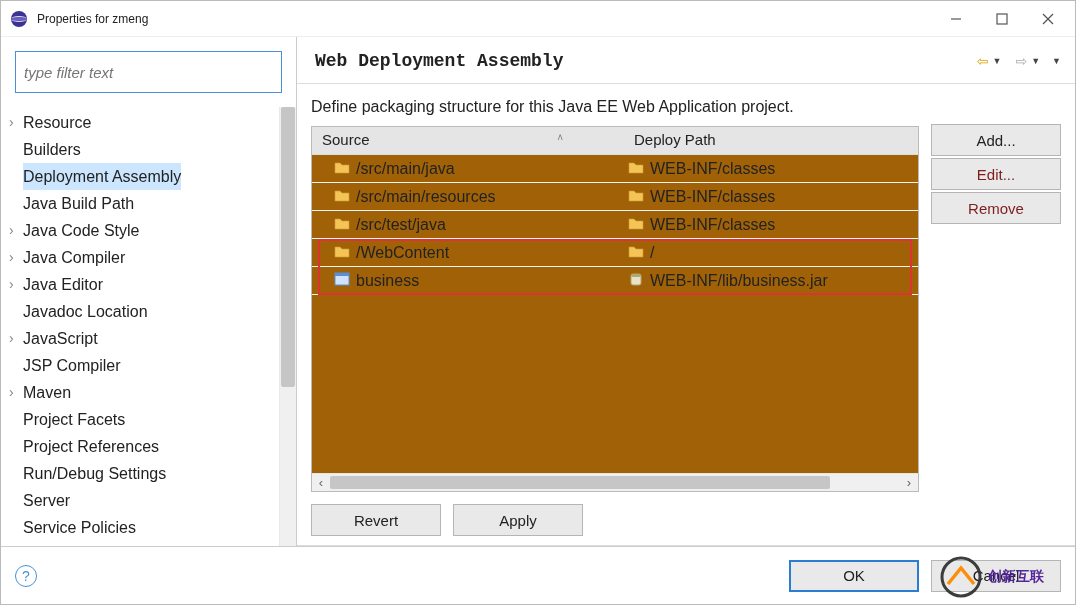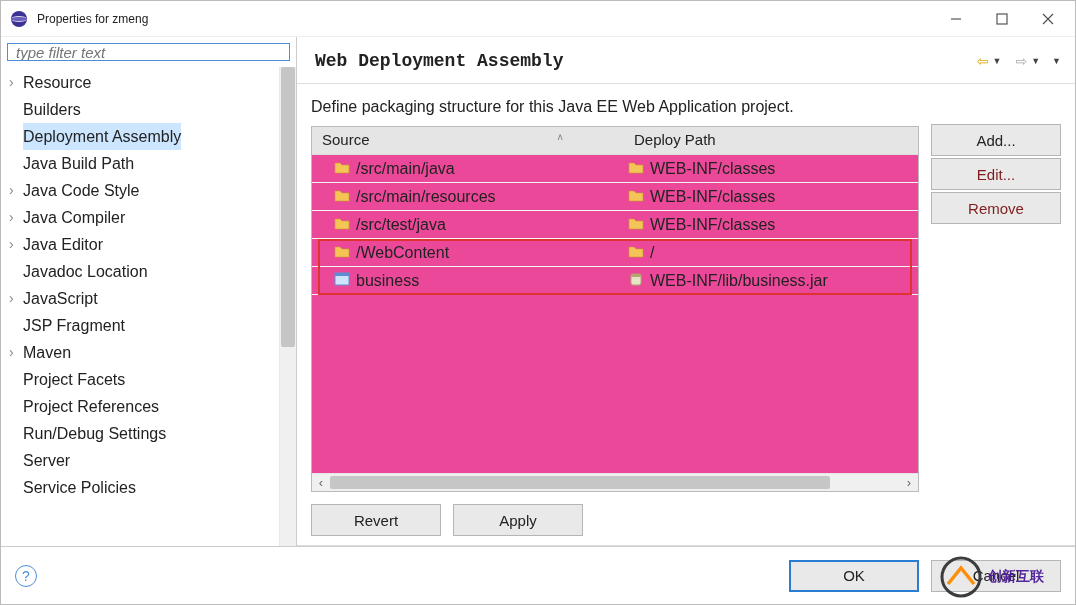--- a/index.html
+++ b/index.html
@@ -5,21 +5,21 @@
   * { box-sizing: border-box; font-family: "Segoe UI", Tahoma, sans-serif; }
   html,body { margin:0; padding:0; width:1076px; height:605px; background:#fff; color:#222; font-size:15px; }
   .window { width:1076px; height:605px; border:1px solid #bbb; display:flex; flex-direction:column; background:#fff; }
   .titlebar { height:36px; display:flex; align-items:center; padding:0 4px 0 8px; border-bottom:1px solid #eee; }
   .titlebar .appicon { width:20px; height:20px; margin-right:8px; }
   .titlebar .wtitle { flex:1; font-size:12px; }
   .winbtn { width:46px; height:32px; display:flex; align-items:center; justify-content:center; font-size:15px; }
   .winbtn svg { stroke:#555; }
   .body { flex:1; display:flex; min-height:0; }
   .leftpane { width:296px; border-right:1px solid #ccc; display:flex; flex-direction:column; }
-  .filterbox { margin:6px; height:18px; }
+  .filterbox { margin:14px; height:42px; }
   .filterbox input { width:100%; height:100%; padding:2px 8px; border:1px solid #4a90d9; font-size:15px; color:#666; font-style:italic; }
   .tree { flex:1; overflow:hidden; font-size:16px; line-height:27px; position:relative; }
   .tree-scroll { position:absolute; right:0; top:0; bottom:0; width:17px; background:#f0f0f0; border-left:1px solid #e8e8e8; }
   .tree-thumb { position:absolute; left:1px; right:1px; top:0; height:280px; background:#c6c6c6; border-radius:2px; }
   .tree-inner { padding:2px 0 2px 4px; }
   .titem { display:flex; align-items:center; padding-left:18px; height:27px; white-space:nowrap; }
   .titem.haschild::before { content:"›"; position:absolute; margin-left:-14px; color:#888; font-size:14px; }
   .titem.sel span { background:#cde6ff; }
   .rightpane { flex:1; display:flex; flex-direction:column; background:#fff; min-width:0; }
   .rhdr { display:flex; align-items:center; padding:10px 14px 8px 14px; border-bottom:1px solid #ddd; }
@@ -30,21 +30,21 @@
   .menu-tri { font-size:9px; color:#444; }
   .rcontent { flex:1; padding:14px 14px 0 14px; display:flex; gap:12px; min-height:0; }
   .tablewrap { flex:1; display:flex; flex-direction:column; min-width:0;justify-content:space-between; }
   .desc { margin:0 0 10px 0; font-size:16px; }
   .tbl { flex:1; border:1px solid #bbb; display:flex; flex-direction:column; min-height:0; }
   .thead { display:flex; height:28px; background:#e5e5e5; border-bottom:1px solid #ddd; font-size:15px; }
   .thead .th { padding:4px 10px; border-right:1px solid #e5e5e5; position:relative; }
   .th1 { width:312px; }
   .th2 { flex:1; }
   .sortcaret { position:absolute; right:60px; top:5px; font-size:10px; color:#777; }
-  .tbody { flex:1; overflow:hidden; background:#ec4899; position:relative; }
+  .tbody { flex:1; overflow:hidden; background:#a16207; position:relative; }
   .trow { display:flex; height:28px; align-items:center; font-size:16px; border-bottom:1px solid #f4f4f4; }
   .trow .td1 { width:312px; padding-left:22px; display:flex; align-items:center; gap:6px; }
   .trow .td2 { flex:1; padding-left:4px; display:flex; align-items:center; gap:6px; }
   .ficon { width:16px; height:14px; }
   .hscroll { height:18px; background:#f0f0f0; display:flex; align-items:center; border-top:1px solid #e5e5e5; }
   .hscroll .harrow { width:18px; text-align:center; font-size:13px; color:#666; }
   .hscroll .htrack { flex:1; position:relative; height:100%; }
   .hscroll .hthumb { position:absolute; left:0; top:2px; bottom:2px; width:500px; background:#c6c6c6; border-radius:2px; }
   .redbox { position:absolute; border:2px solid #d33; pointer-events:none; }
   .btncol { width:130px; display:flex; flex-direction:column; gap:2px; padding-top:26px; }
@@ -118,21 +118,21 @@
             <div class="titem haschild">
               <span>Java Editor</span>
             </div>
             <div class="titem">
               <span>Javadoc Location</span>
             </div>
             <div class="titem haschild">
               <span>JavaScript</span>
             </div>
             <div class="titem">
-              <span>JSP Fragment</span>
+              <span>JSP Compiler</span>
             </div>
             <div class="titem haschild">
               <span>Maven</span>
             </div>
             <div class="titem">
               <span>Project Facets</span>
             </div>
             <div class="titem">
               <span>Project References</span>
             </div>

